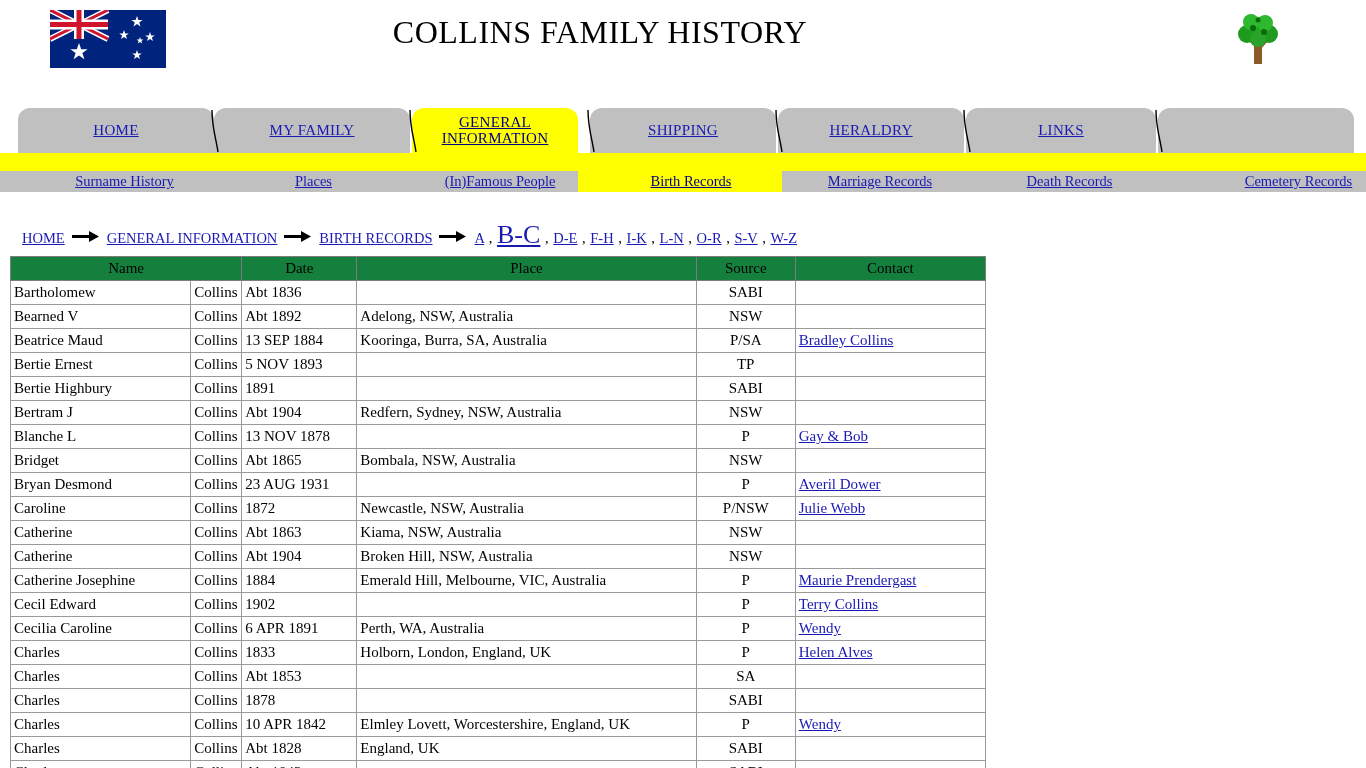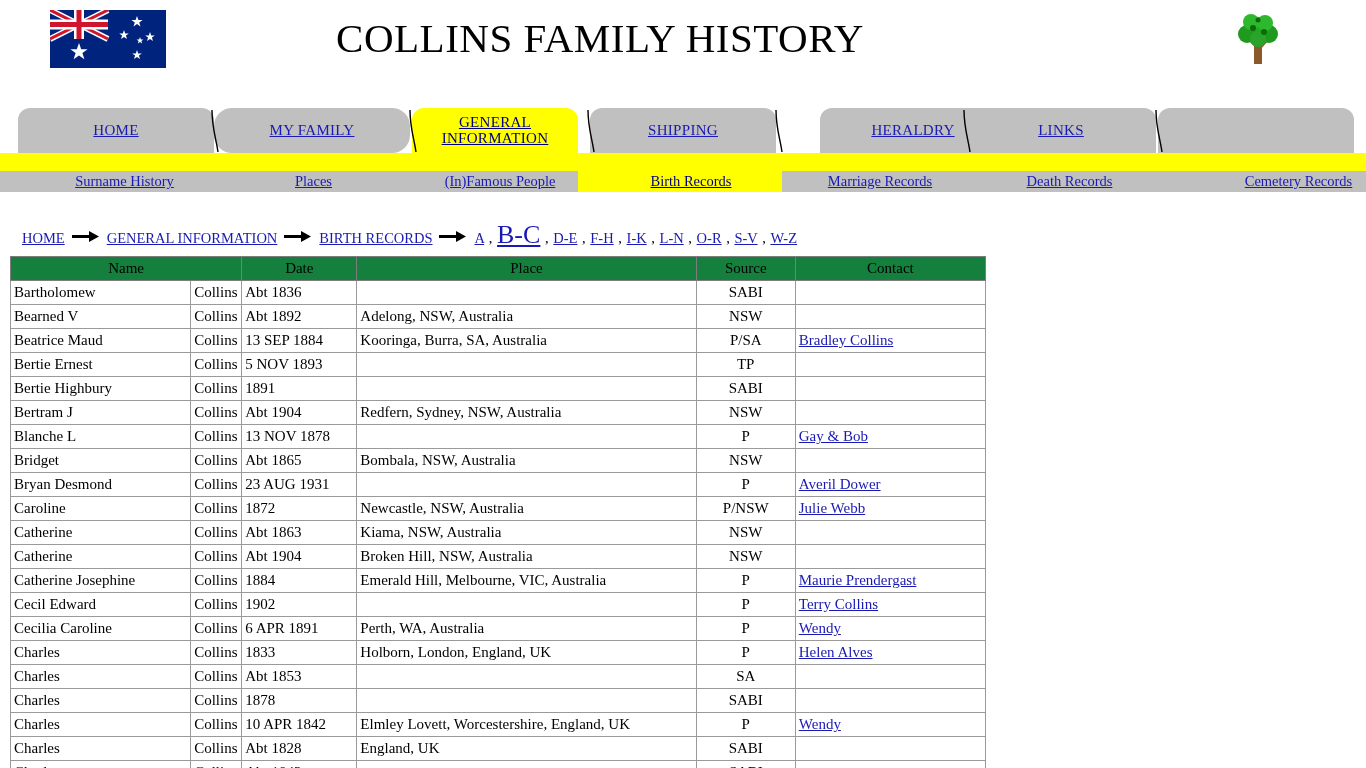--- a/index.html
+++ b/index.html
@@ -28,21 +28,21 @@
     background: #00008b;
     border: 0;
   }
   #page-title {
     position: absolute;
     left: 0;
     top: 14px;
     width: 1200px;
     text-align: center;
     font-family: "Liberation Serif", "DejaVu Serif", serif;
-    font-size: 41px;
+    font-size: 32px;
     letter-spacing: 0.5px;
     color: #000000;
     white-space: nowrap;
   }
   #tree-logo {
     position: absolute;
     left: 1232px;
     top: 8px;
     width: 52px;
     height: 60px;
@@ -239,30 +239,30 @@
       <circle cx="32" cy="24" r="3" fill="#0a6b0a"></circle>
       <circle cx="26" cy="12" r="2.5" fill="#0a6b0a"></circle>
     </svg>
   </div>
 </div>
 
 <div id="tabs-wrap">
   <div class="tab" style="left:18px;   width:196px;">
       <a>HOME</a>
     </div>
-  <div class="tab" style="left:214px;  width:196px;border-radius:18px;">
+  <div class="tab" style="left:214px;  width:196px;">
       <a>MY FAMILY</a>
     </div>
   <div class="tab active" style="left:412px;  width:166px;">
       <a>GENERAL INFORMATION</a>
     </div>
   <div class="tab" style="left:590px;  width:186px;">
       <a>SHIPPING</a>
     </div>
-  <div class="tab" style="left:820px;  width:186px;">
+  <div class="tab" style="left:778px;  width:186px;">
       <a>HERALDRY</a>
     </div>
   <div class="tab" style="left:966px;  width:190px;">
       <a>LINKS</a>
     </div>
   <div class="tab" style="left:1158px; width:196px;">
       <a></a>
     </div>
 
   <div class="tab-sep" style="left:205px;">

